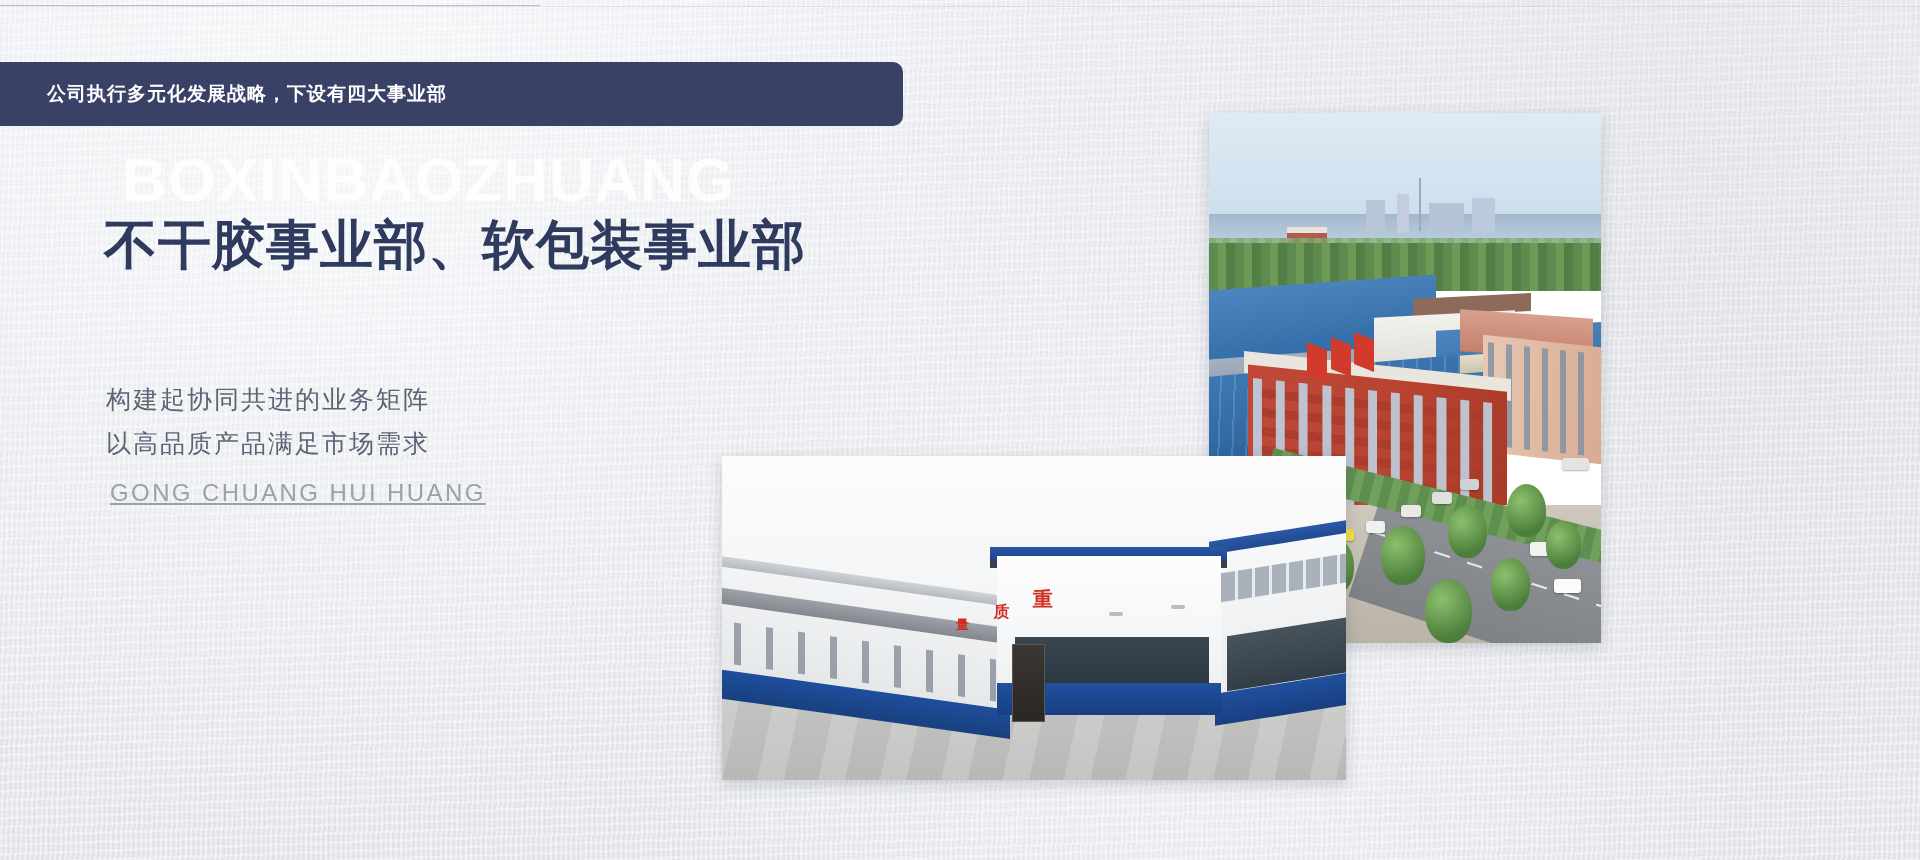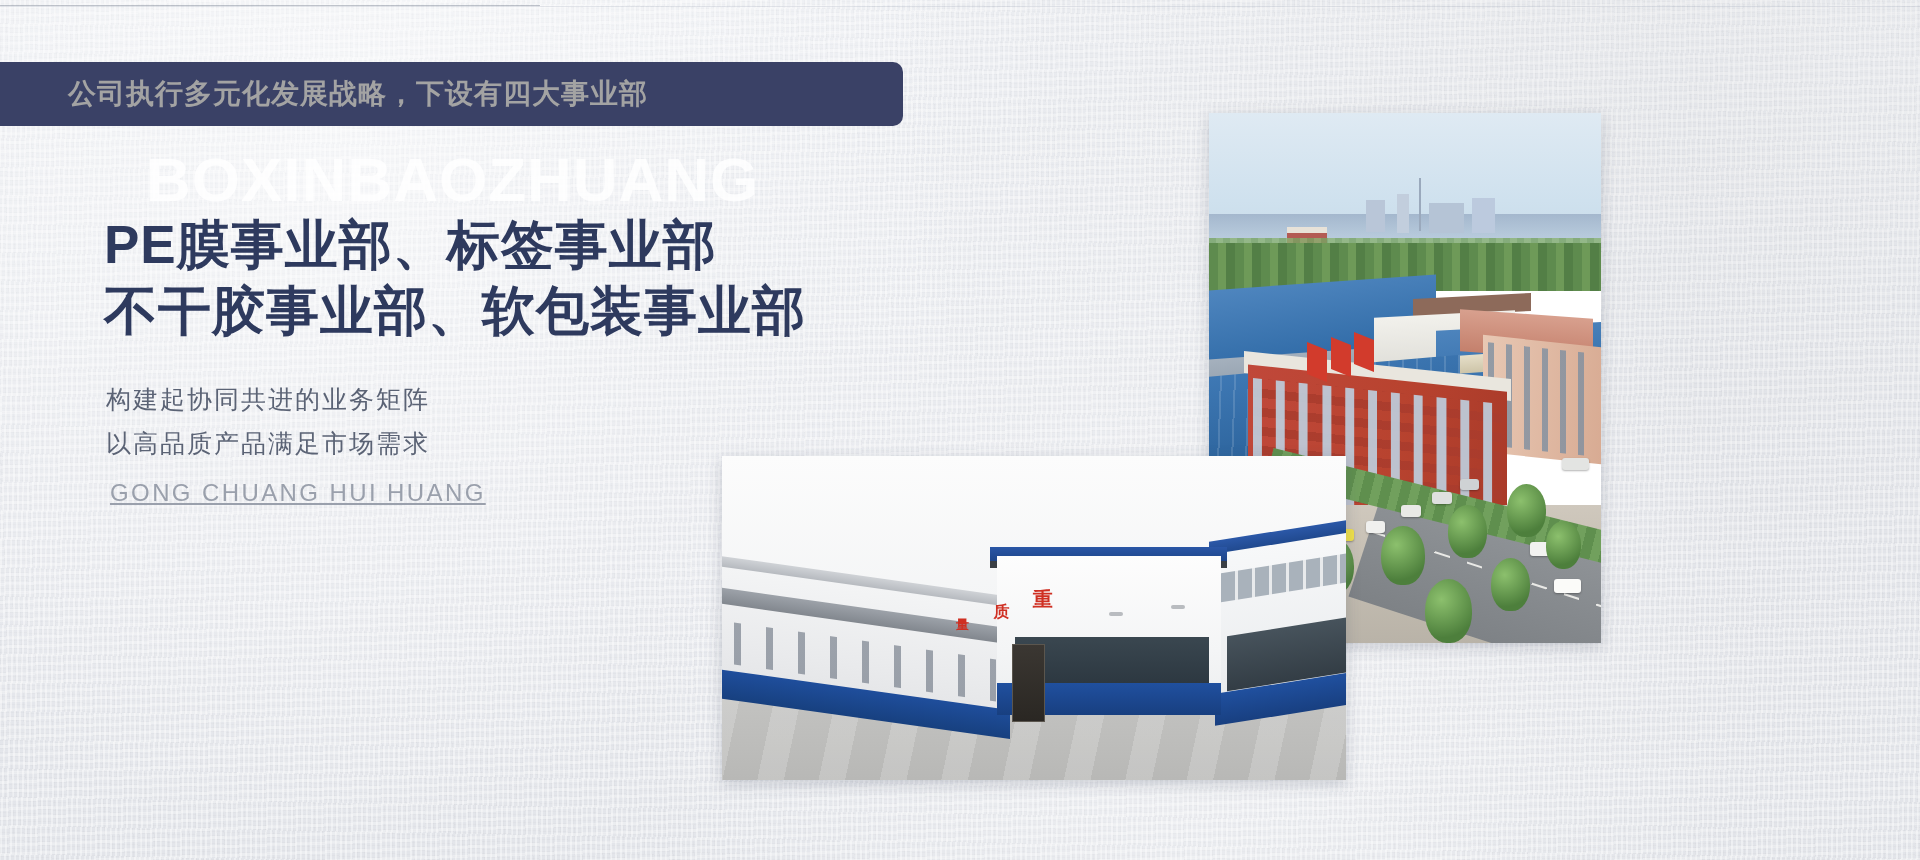--- a/index.html
+++ b/index.html
@@ -50,40 +50,39 @@
   
   .banner {
     position:absolute; left:0; top:62px;
     width:903px; height:64px;
     background:#3a4166;
     border-top-right-radius:10px;
     border-bottom-right-radius:10px;
     display:flex; align-items:center;
   }
   .banner-text {
-    color:#a3a3a3;
-    font-size:28px;
+    color:#ffffff;
+    font-size:19px;
     font-weight:bold;
     letter-spacing:1px;
-    margin-left:68px;
+    margin-left:47px;
     white-space:nowrap;
     font-family:"Liberation Sans","DejaVu Sans",sans-serif;
   }
 
   
   .watermark {
     position:absolute; left:122px; top:144px;
     font-size:62px;
     font-weight:bold;
     letter-spacing:1px;
     color:rgba(255,255,255,.82);
     font-family:"Liberation Sans","DejaVu Sans",sans-serif;
     white-space:nowrap;
     user-select:none;
-    margin-left:24px;
   }
 
   
   .headings {
     position:absolute; left:104px; top:212px; width:760px;
   }
   .head-line {
     color:#2e3a5e;
     font-size:53px;
     font-weight:bold;
@@ -343,21 +342,20 @@
   <div class="topline2"></div>
   <div class="topline"></div>
 
   <div class="banner">
     <div class="banner-text">公司执行多元化发展战略，下设有四大事业部</div>
   </div>
 
   <div class="watermark">BOXINBAOZHUANG</div>
 
   <div class="headings">
-    <div class="head-line l1">PE膜事业部、标签事业部</div>
     <div class="head-line l2">不干胶事业部、软包装事业部</div>
   </div>
 
   <div class="subs">
     <div class="sub-line">构建起协同共进的业务矩阵</div>
     <div class="sub-line">以高品质产品满足市场需求</div>
   </div>
   <div class="pinyin">GONG CHUANG HUI HUANG</div>
 
   <div class="photo" id="photo-aerial">

